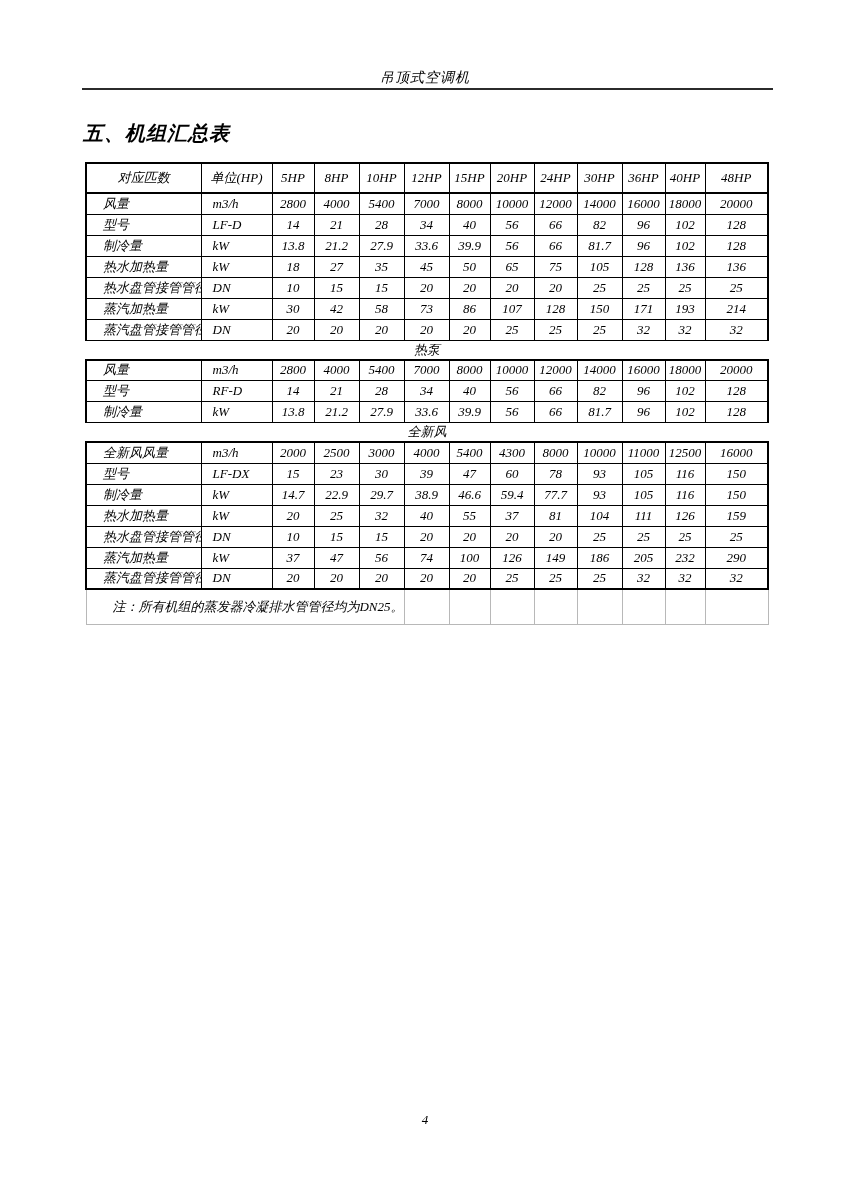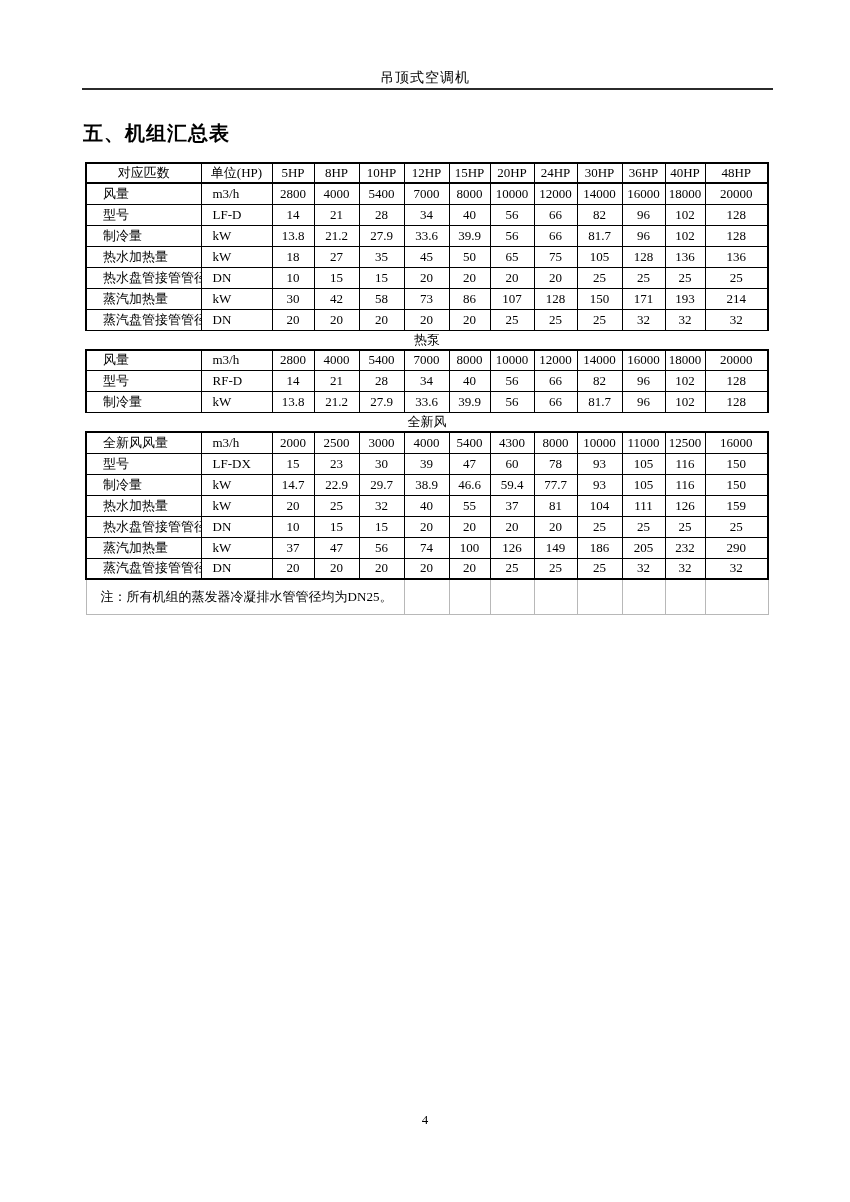--- a/index.html
+++ b/index.html
@@ -5,20 +5,21 @@
   * { margin: 0; padding: 0; box-sizing: border-box; }
   html, body { background: #ffffff; }
   body { font-family: "Liberation Serif", "DejaVu Serif", serif; color: #000; }
 
   .page {
     position: relative;
     width: 850px;
     height: 1202px;
     background: #ffffff;
     overflow: hidden;
+    font-style: italic;
   }
 
   .page-header {
     position: absolute;
     top: 69px;
     left: 0;
     width: 100%;
     text-align: center;
     font-size: 14px;
     letter-spacing: 1px;
@@ -59,21 +60,21 @@
     white-space: nowrap;
   }
 
   
   .spec-table tr > *:first-child { border-left-width: 2px; }
   .spec-table tr > *:last-child  { border-right-width: 2px; }
 
   .spec-table thead th {
     border-top-width: 2px;
     border-bottom-width: 2px;
-    height: 20px;
+    height: 30px;
     text-align: center;
   }
 
   .spec-table td.lbl  { text-align: left; padding-left: 16px; }
   .spec-table td.unit { text-align: left; padding-left: 11px; }
   .spec-table td.val  { text-align: center; }
   .spec-table tr.data-row > td { height: 21px; }
 
   .spec-table tr.section-row > td {
     border-left: 0;
@@ -83,21 +84,21 @@
     height: 19px;
     text-align: center;
   }
 
   .spec-table tr.note-row > td {
     border: 1px solid #b8b8b8;
     border-top: 2px solid #000;
     height: 35px;
   }
   .spec-table tr.note-row > td.note-text {
-    text-align: center;
+    text-align: right;
     padding-left: 3px;
   }
 
   .page-number {
     position: absolute;
     top: 1112px;
     left: 0;
     width: 100%;
     text-align: center;
     font-size: 13px;

